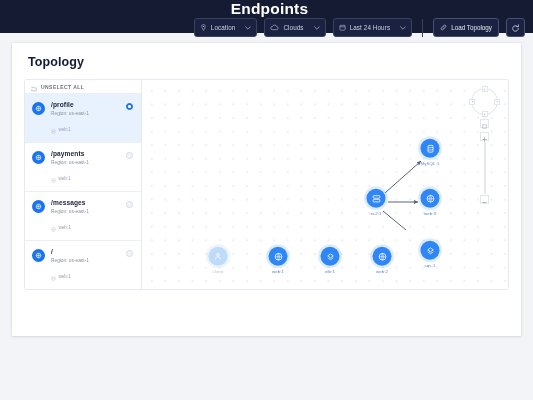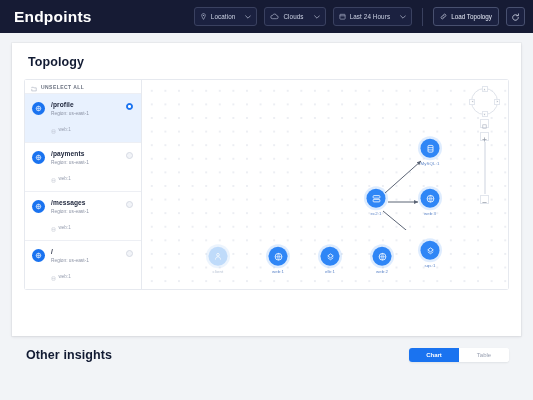--- a/index.html
+++ b/index.html
@@ -12,20 +12,21 @@
   body { position: relative; }
 
   
   .topbar {
     height: 33px;
     background: #161b34;
     display: flex;
     align-items: center;
     padding: 0 8px 0 14px;
     position: relative;
+    flex-direction: column;
   }
   .page-title {
     color: #ffffff;
     font-size: 15.5px;
     font-weight: 700;
     letter-spacing: .2px;
   }
   .topbar-right {
     margin-left: auto;
     display: flex;
@@ -582,21 +583,14 @@
                   <path d="M1.6 5h6.8" stroke="#8f96a3" stroke-width="1.4" stroke-linecap="round"></path>
                 </svg>
             </span>
           </div>
         </div>
 
       </div>
     </div>
   </div>
 
-  <div class="footer">
-    <div class="footer-title">Other insights</div>
-    <div class="seg">
-      <div class="seg-btn active">Chart</div>
-      <div class="seg-btn">Table</div>
-    </div>
-  </div>
 
 </div>
 
 </body></html>

